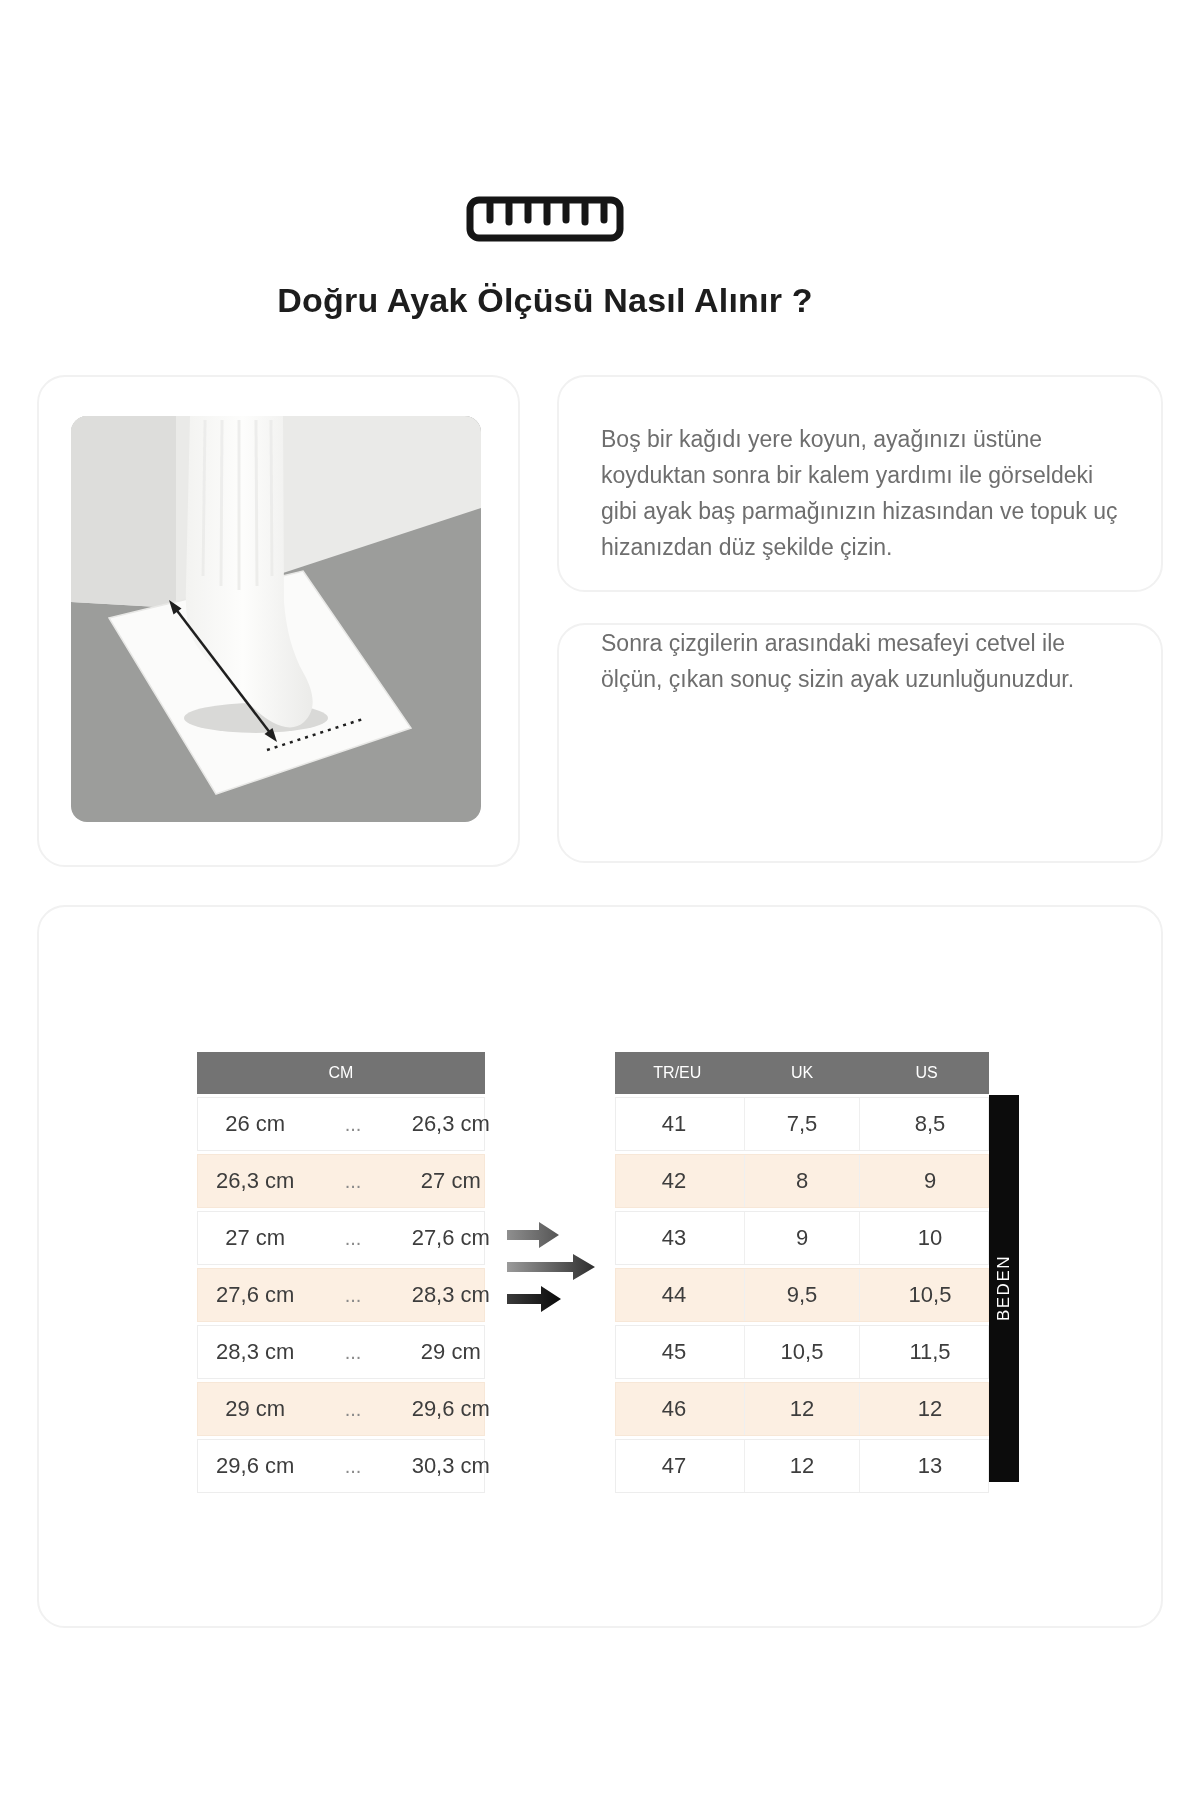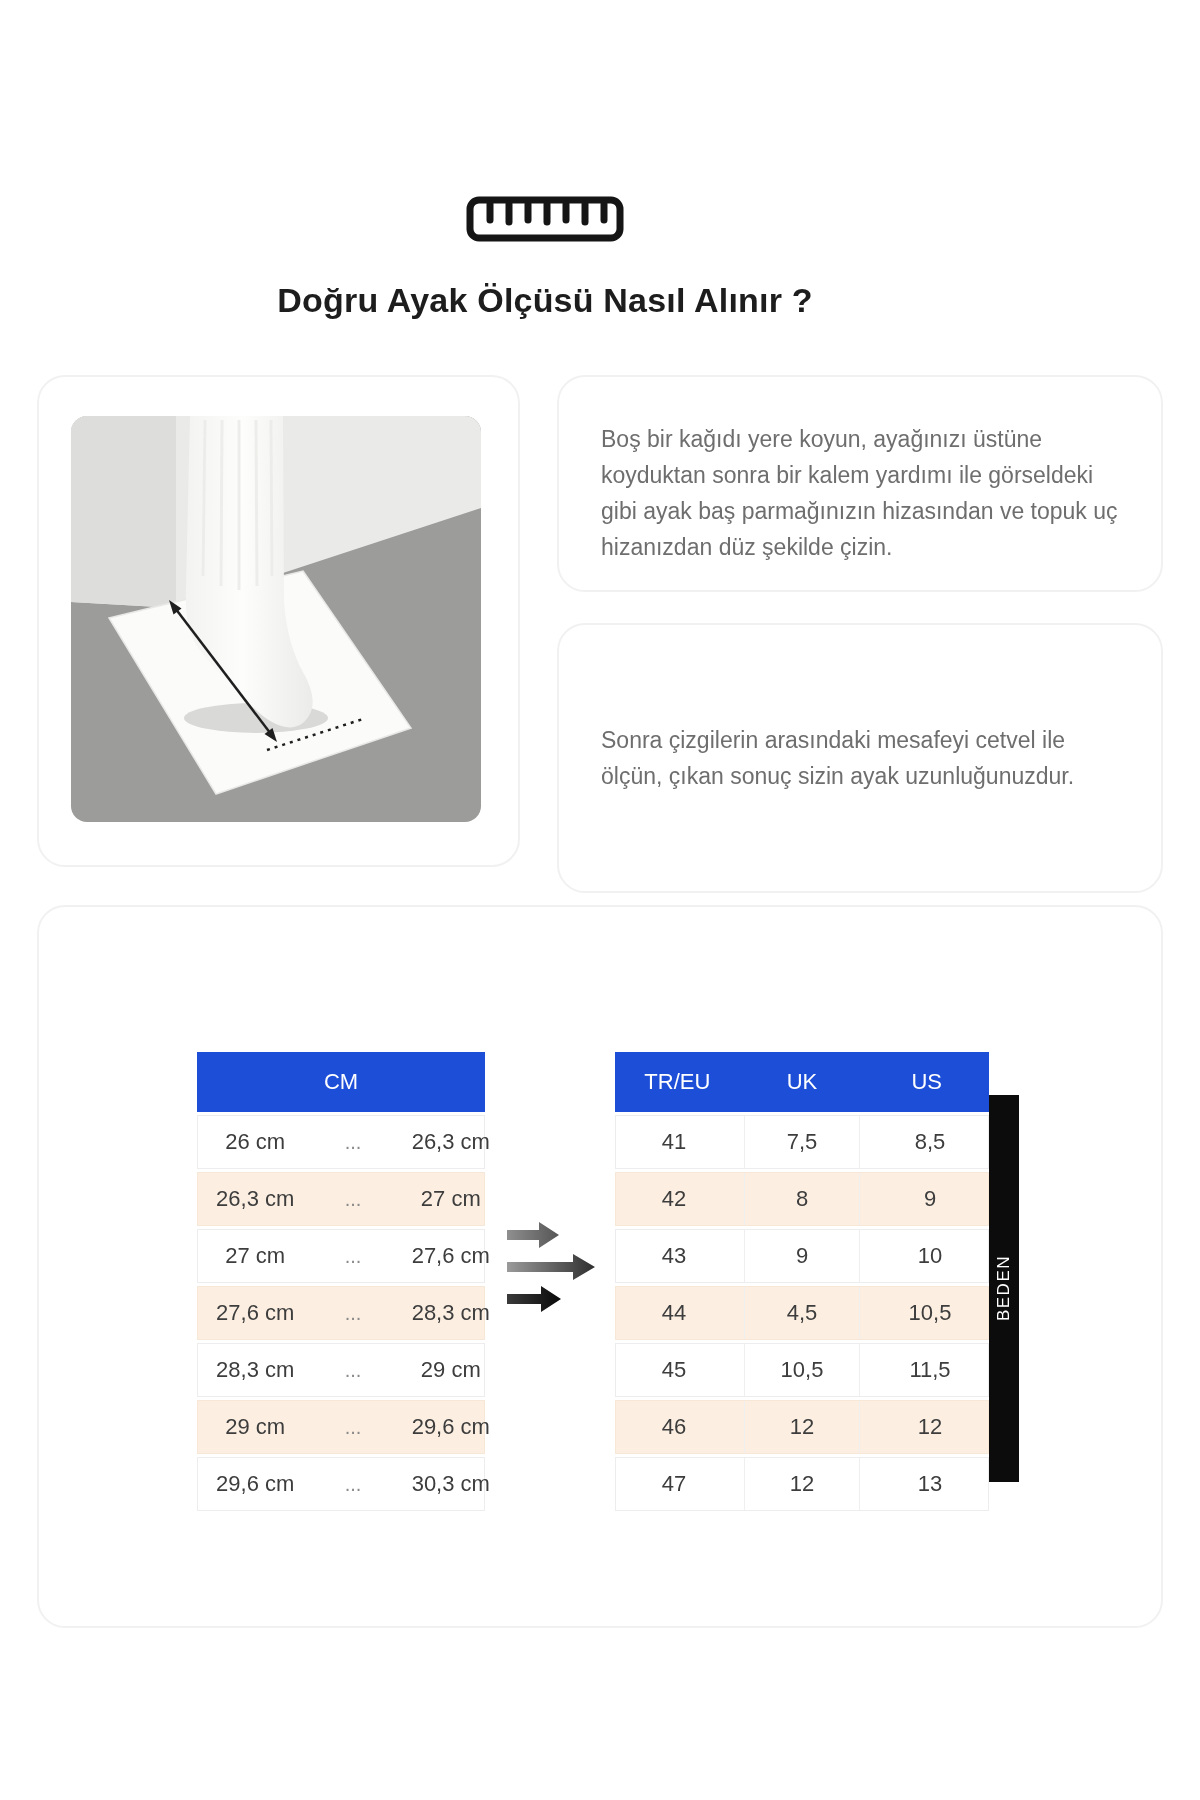--- a/index.html
+++ b/index.html
@@ -18,36 +18,36 @@
   }
   
   .card{
     background:#fff;border:2px solid #f1f1f1;border-radius:28px;
   }
   .photo-card{left:37px;top:375px;width:483px;height:492px;}
   .photo-frame{left:32px;top:39px;width:410px;height:406px;border-radius:16px;overflow:hidden;}
   .photo-frame svg{display:block;}
   .text-card-1{left:557px;top:375px;width:606px;height:217px;padding:44px 42px 0 42px;}
   .text-card-2{
-    left:557px;top:623px;width:606px;height:270px;padding:0 42px;
-    display:flex;align-items:center;
+    left:557px;top:623px;width:606px;height:240px;padding:0 42px;
+    display:flex;align-items:flex-start;
   }
   .body-text{
     margin:0;font-size:23px;line-height:36px;color:#6e6e6e;
   }
   
   .size-box{left:37px;top:905px;width:1126px;height:723px;}
   .size-title{
     margin:46px 0 0 0;text-align:center;
     font-size:33px;font-weight:bold;color:#1d1d1d;
   }
   .table-head{
-    height:60px;background:#1d4ed8;color:#ffffff;
+    height:42px;background:#737373;color:#ffffff;
     display:grid;align-items:center;text-align:center;
-    font-size:22px;
+    font-size:16px;
   }
   .t-row{
     height:52px;margin-top:3px;background:#ffffff;
     border:1px solid #ededed;
     display:grid;align-items:center;text-align:center;
     font-size:22px;color:#3d3d3d;gap:12px;
   }
   .t-row.alt{background:#fcefe2;border-color:#f7e7d7;}
   .cm-table{left:158px;top:145px;width:288px;}
   .cm-table .table-head{grid-template-columns:1fr;}
@@ -221,21 +221,21 @@
       <div class="cell mid">8</div>
       <div class="cell">9</div>
     </div>
     <div class="t-row">
       <div class="cell">43</div>
       <div class="cell mid">9</div>
       <div class="cell">10</div>
     </div>
     <div class="t-row alt">
       <div class="cell">44</div>
-      <div class="cell mid">4,5</div>
+      <div class="cell mid">9,5</div>
       <div class="cell">10,5</div>
     </div>
     <div class="t-row">
       <div class="cell">45</div>
       <div class="cell mid">10,5</div>
       <div class="cell">11,5</div>
     </div>
     <div class="t-row alt">
       <div class="cell">46</div>
       <div class="cell mid">12</div>

